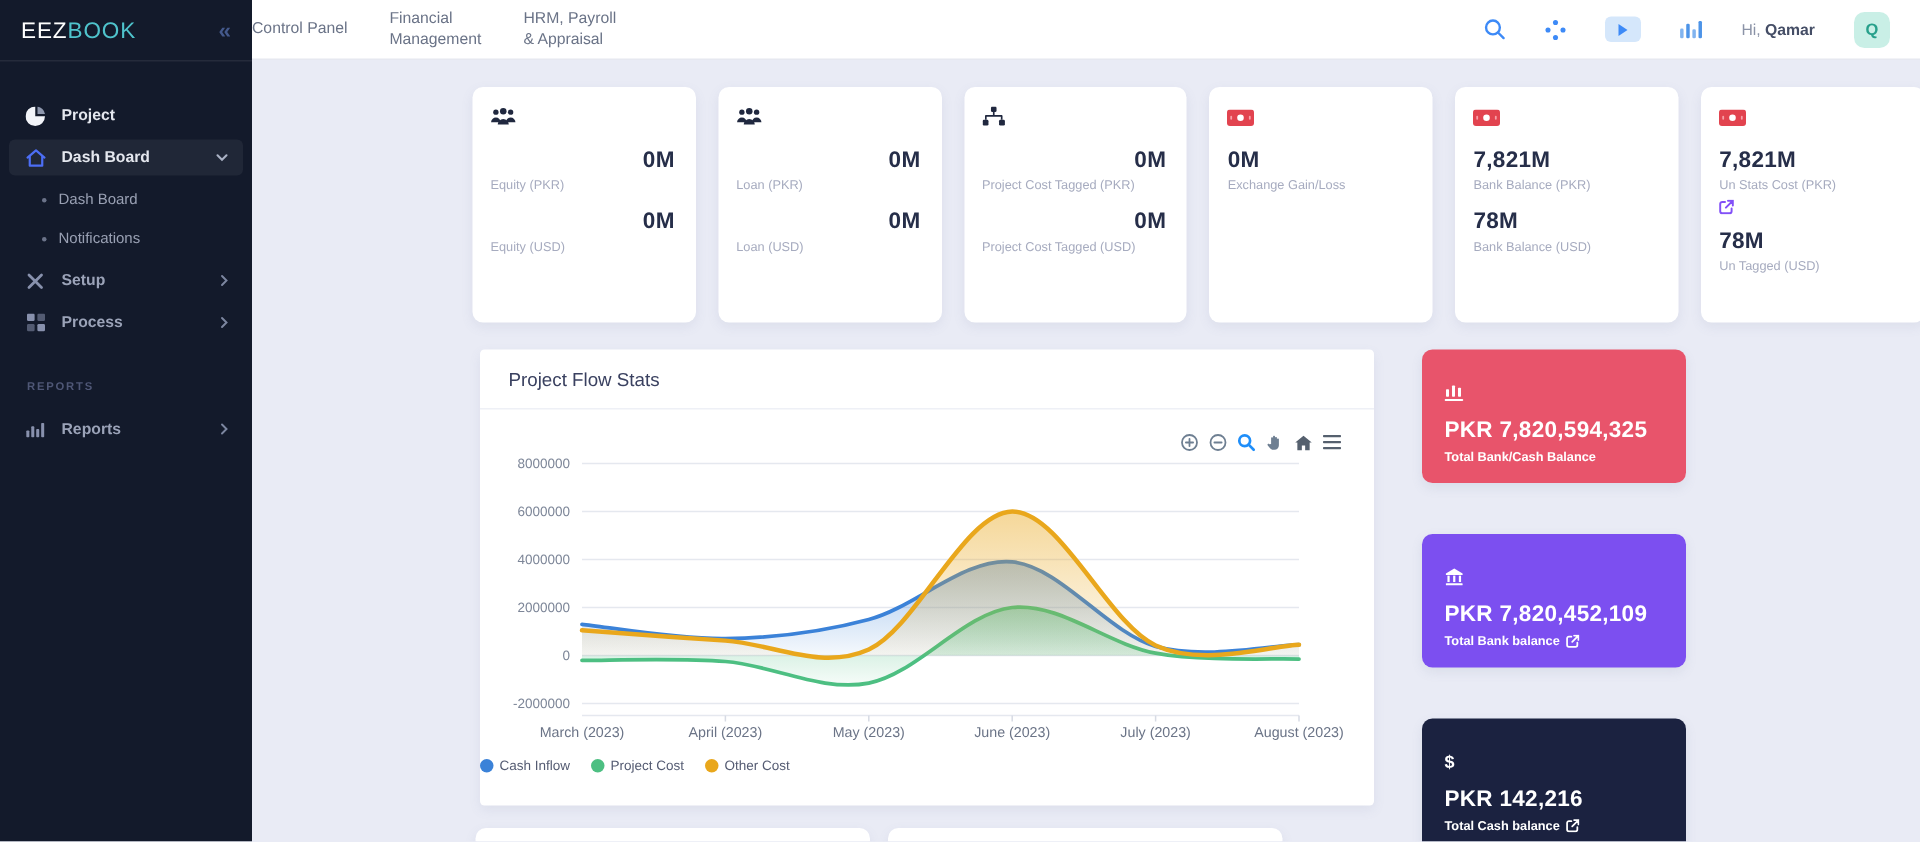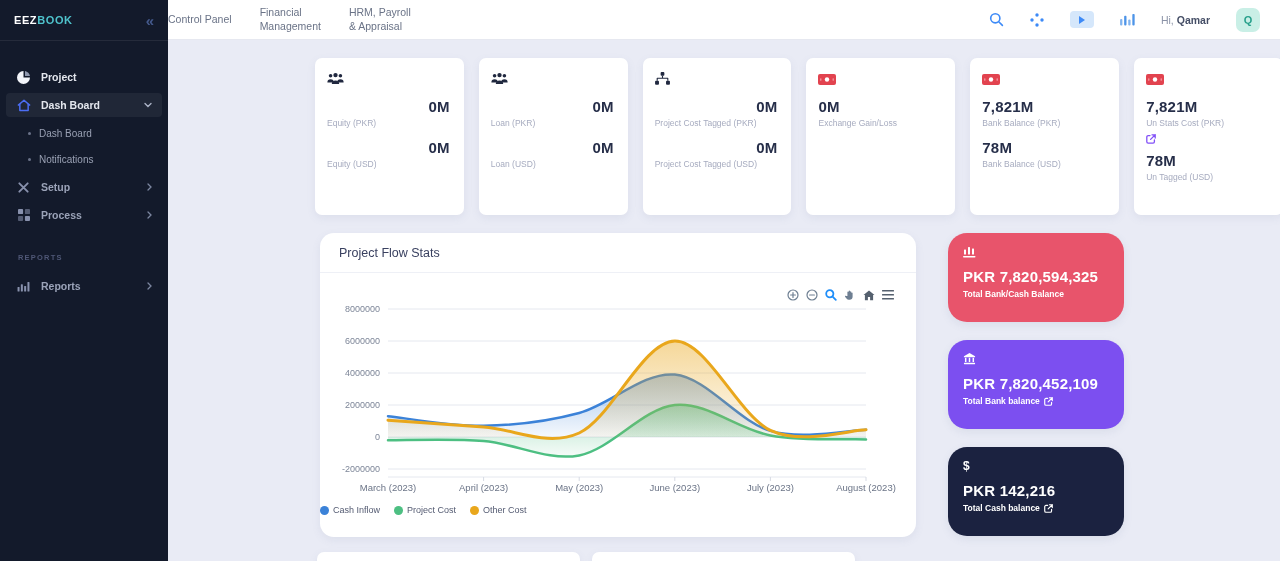--- a/index.html
+++ b/index.html
@@ -3,21 +3,21 @@
 <meta charset="utf-8">
 <style>
   html,body{margin:0;padding:0}
   body{width:1280px;height:561px;position:relative;overflow:hidden;
        font-family:"Liberation Sans","DejaVu Sans",sans-serif;background:#e9ebf5;}
 
   
   .sidebar{position:absolute;left:0;top:0;width:168px;height:561px;background:#131a2b;z-index:6}
   .sidebar-header{height:40px;display:flex;align-items:center;justify-content:space-between;
       padding:0 14px;border-bottom:1px solid rgba(255,255,255,.08)}
-  .logo{font-size:11px;font-weight:bold;letter-spacing:.6px;cursor:pointer}
+  .logo{font-size:15px;font-weight:normal;letter-spacing:.6px;cursor:pointer}
   .logo .p1{color:#ffffff}.logo .p2{color:#4fc3cc}
   .collapse{color:#44598c;font-size:15px;font-weight:bold;cursor:pointer}
   .menu{padding-top:20px}
   .menu-item{display:flex;align-items:center;height:24px;margin:4px 6px;padding:0 10px;
       border-radius:4px;color:#e4e7ee;font-size:10.5px;font-weight:bold;gap:10px;cursor:pointer}
   .menu-item.active{background:rgba(255,255,255,.06)}
   .menu-item.dim{color:#9ba3b8;font-weight:bold}
   .mi{width:15px;display:flex;justify-content:center;align-items:center}
   .chev{margin-left:auto;display:flex;align-items:center}
   .sub-item{display:flex;align-items:center;height:24px;margin:2px 6px;padding:0 10px 0 22px;
@@ -49,34 +49,34 @@
   .stat-card{flex:1;background:#fff;border-radius:7px;height:157px;box-sizing:border-box;
       padding:13px 12px;box-shadow:0 3px 8px rgba(110,120,160,.10)}
   .stat-icon{height:15px;margin-bottom:12px}
   .stat-row{margin-bottom:9px}
   .stat-value{font-size:15px;font-weight:bold;color:#262e49;letter-spacing:.2px}
   .al-right .stat-value{text-align:right;padding-right:2px}
   .stat-label{font-size:8.5px;color:#a6abbf;margin-top:2px;line-height:1.55}
   .link-ico{color:#8250f7;margin-top:2px;cursor:pointer;display:inline-flex}
 
   .chart-card{position:absolute;left:152px;top:193px;width:596px;height:304px;background:#fff;
-      border-radius:14px;box-shadow:0 3px 8px rgba(110,120,160,.10)}
+      border-radius:3px;box-shadow:0 3px 8px rgba(110,120,160,.10)}
   .chart-header{height:39px;line-height:40px;padding:0 19px;font-size:12.5px;color:#3a4160;
       border-bottom:1px solid #eef0f6}
   .chart-toolbar{position:absolute;top:56px;right:22px;display:flex;gap:7px;align-items:center}
   .ct-icon{display:flex;align-items:center;cursor:pointer}
   #flow-chart{position:absolute;left:12px;top:58px}
   .chart-legend{position:absolute;left:0;top:272px;width:100%;display:flex;justify-content:flex-start;
       gap:14px;align-items:center}
   .legend-item{display:flex;align-items:center;gap:4px;font-size:9px;color:#545b72;cursor:pointer}
   .legend-dot{width:9px;height:9px;border-radius:50%}
 
   .side-col{position:absolute;left:780px;top:193px;width:176px}
-  .sum-card{height:89px;border-radius:19px;margin-bottom:18px;box-sizing:border-box;
-      padding:12px 15px;color:#fff;box-shadow:0 3px 8px rgba(110,120,160,.12)}
+  .sum-card{height:89px;border-radius:7px;margin-bottom:34px;box-sizing:border-box;
+      padding:22px 15px;color:#fff;box-shadow:0 3px 8px rgba(110,120,160,.12)}
   .sum-red{background:#e8546b}.sum-purple{background:#7c4ff0}.sum-dark{background:#1b2240}
   .sum-icon{height:14px;font-size:12px;font-weight:bold}
   .sum-value{font-size:15px;font-weight:bold;margin-top:9px;letter-spacing:.2px}
   .sum-label{font-size:8.5px;font-weight:bold;margin-top:4px;display:flex;align-items:center;gap:4px}
 
   .partial-card{position:absolute;top:512px;width:263px;height:30px;background:#fff;
       border-radius:7px 7px 0 0;box-shadow:0 3px 8px rgba(110,120,160,.10)}
   .pa{left:149px}.pb{left:424px}
 </style>
 </head>

